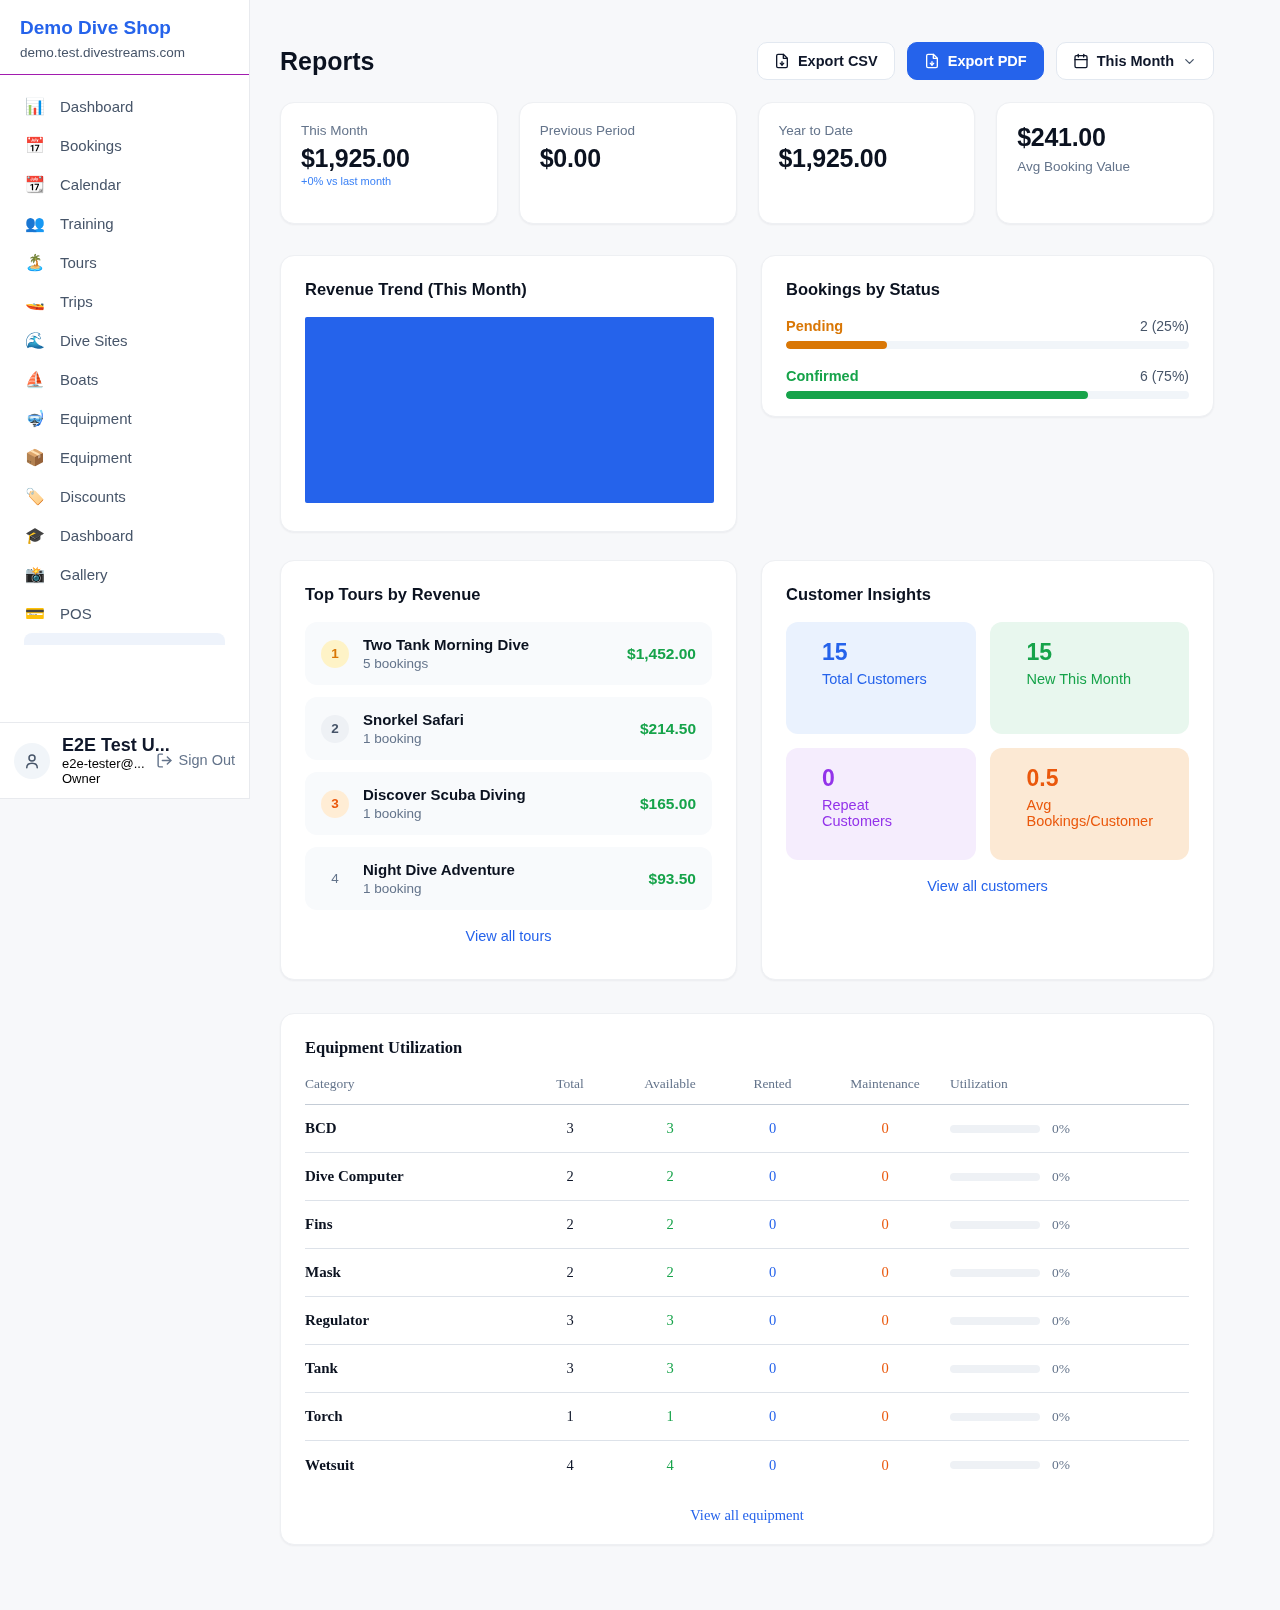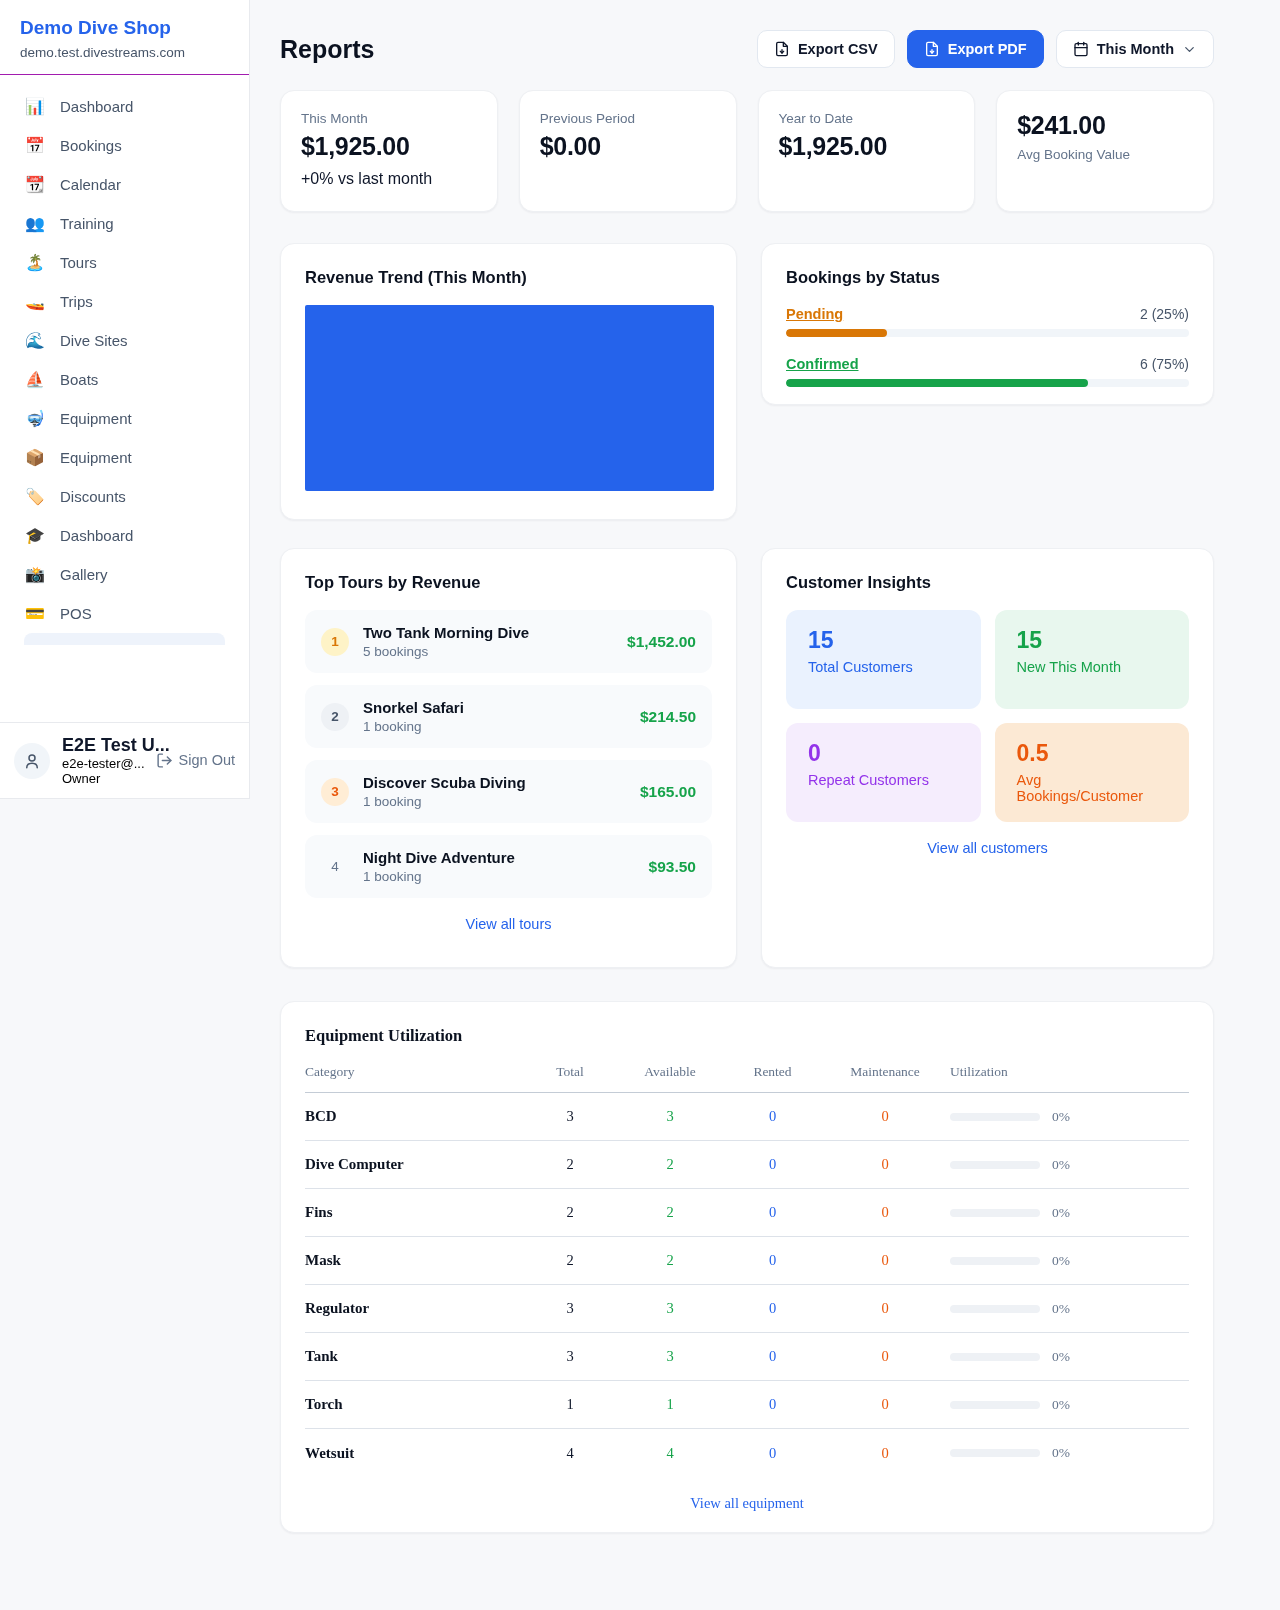--- a/index.html
+++ b/index.html
@@ -38,21 +38,21 @@
   }
   .avatar {
     width:36px; height:36px; border-radius:50%; background:#f1f5f9;
     display:flex; align-items:center; justify-content:center; flex:0 0 auto;
   }
   .user-meta { flex:1 1 auto; min-width:0; }
   .user-name { font-size:18px; font-weight:700; color:#0f172a; white-space:nowrap; }
   .user-email, .user-role { font-size:13px; color:#000000; white-space:nowrap; }
   .signout { display:flex; align-items:flex-start; gap:6px; color:#64748b; font-size:14.5px; cursor:pointer; white-space:nowrap; }
   
-  .main { position:absolute; left:280px; top:0; width:934px; }
+  .main { position:absolute; left:280px; top:12px; width:934px; }
   .page-header { margin-top:30px; display:flex; align-items:center; justify-content:space-between; }
   .page-title { font-size:25px; font-weight:700; color:#0b1220; }
   .header-actions { display:flex; gap:12px; }
   .btn {
     display:flex; align-items:center; gap:8px;
     height:38px; padding:0 16px; border-radius:10px;
     background:#fff; border:1px solid #e2e8f0;
     font-size:14.5px; font-weight:600; color:#0f172a; cursor:pointer;
     font-family:"Liberation Sans", sans-serif;
   }
@@ -61,33 +61,33 @@
   
   .card {
     background:#fff; border-radius:14px;
     border:1px solid #eef0f3;
     box-shadow:0 1px 2px rgba(16,24,40,.05);
   }
   .stats-row { margin-top:22px; display:flex; gap:21px; }
   .stat-card { width:219px; height:122px; padding:20px; }
   .stat-label { font-size:13.5px; color:#64748b; }
   .stat-value { font-size:25px; font-weight:700; color:#0b1220; margin-top:6px; letter-spacing:-0.3px; }
-  .stat-delta { font-size:16px; color:#0f172a; margin-top:9px; }
+  .stat-delta { font-size:11px; color:#3b82f6; margin-top:2px; }
   .stat-card.reverse .stat-value { margin-top:0; }
   .stat-card.reverse .stat-label { margin-top:7px; }
   
   .row2 { margin-top:31px; display:flex; gap:24px; align-items:flex-start; }
   .panel { padding:24px; }
   .panel-title { font-size:16.5px; font-weight:700; color:#0b1220; }
   .revenue-panel { width:457px; height:277px; }
   .chart-block { margin-top:18px; width:409px; height:186px; background:#2563eb; border-radius:2px; }
   .status-panel { width:453px; height:162px; }
   .status-group { margin-top:19px; }
   .status-top { display:flex; justify-content:space-between; align-items:baseline; }
-  .status-label { font-size:14.5px; font-weight:700;text-decoration:underline; }
+  .status-label { font-size:14.5px; font-weight:700; }
   .status-label.pending { color:#d97706; }
   .status-label.confirmed { color:#16a34a; }
   .status-count { font-size:14px; color:#475569; }
   .bar-track { margin-top:7px; width:100%; height:8px; border-radius:4px; background:#f1f5f9; overflow:hidden; }
   .bar-fill { height:100%; border-radius:4px; }
   .bar-fill.pending { background:#d97706; }
   .bar-fill.confirmed { background:#16a34a; }
   
   .row3 { margin-top:28px; display:flex; gap:24px; align-items:stretch; }
   .tours-panel { width:457px; height:420px; }
@@ -105,21 +105,21 @@
   .rank-2 { background:#eef1f5; color:#475569; }
   .rank-3 { background:#ffedd5; color:#ea580c; }
   .rank-4 { background:transparent; color:#64748b; font-weight:400; }
   .tour-info { flex:1 1 auto; min-width:0; }
   .tour-name { font-size:15px; font-weight:700; color:#0b1220; }
   .tour-bookings { font-size:13.5px; color:#64748b; margin-top:3px; }
   .tour-revenue { font-size:15.5px; font-weight:700; color:#16a34a; white-space:nowrap; }
   .view-link { display:block; text-align:center; color:#2563eb; font-size:14.5px; margin-top:18px; cursor:pointer; text-decoration:none; }
   .insights-panel { width:453px; height:420px; }
   .tiles { margin-top:18px; display:grid; grid-template-columns:1fr 1fr; gap:14px; }
-  .tile { border-radius:12px; padding:17px 22px; height:99px; }
+  .tile { border-radius:12px; padding:17px 36px; height:112px; }
   .tile-value { font-size:23px; font-weight:700; }
   .tile-label { font-size:14.5px; margin-top:5px; }
   .tile-blue   { background:#eaf2fe; } .tile-blue   .tile-value, .tile-blue .tile-label { color:#2563eb; }
   .tile-green  { background:#e8f7ee; } .tile-green  .tile-value, .tile-green .tile-label { color:#16a34a; }
   .tile-purple { background:#f5edfd; } .tile-purple .tile-value, .tile-purple .tile-label { color:#9333ea; }
   .tile-orange { background:#fce9d4; } .tile-orange .tile-value, .tile-orange .tile-label { color:#ea580c; }
   
   .equipment-panel { margin-top:33px; width:934px; padding:24px 24px 20px 24px;font-family:Liberation Serif, serif; }
   .eq-grid-head, .eq-grid-row {
     display:grid;

